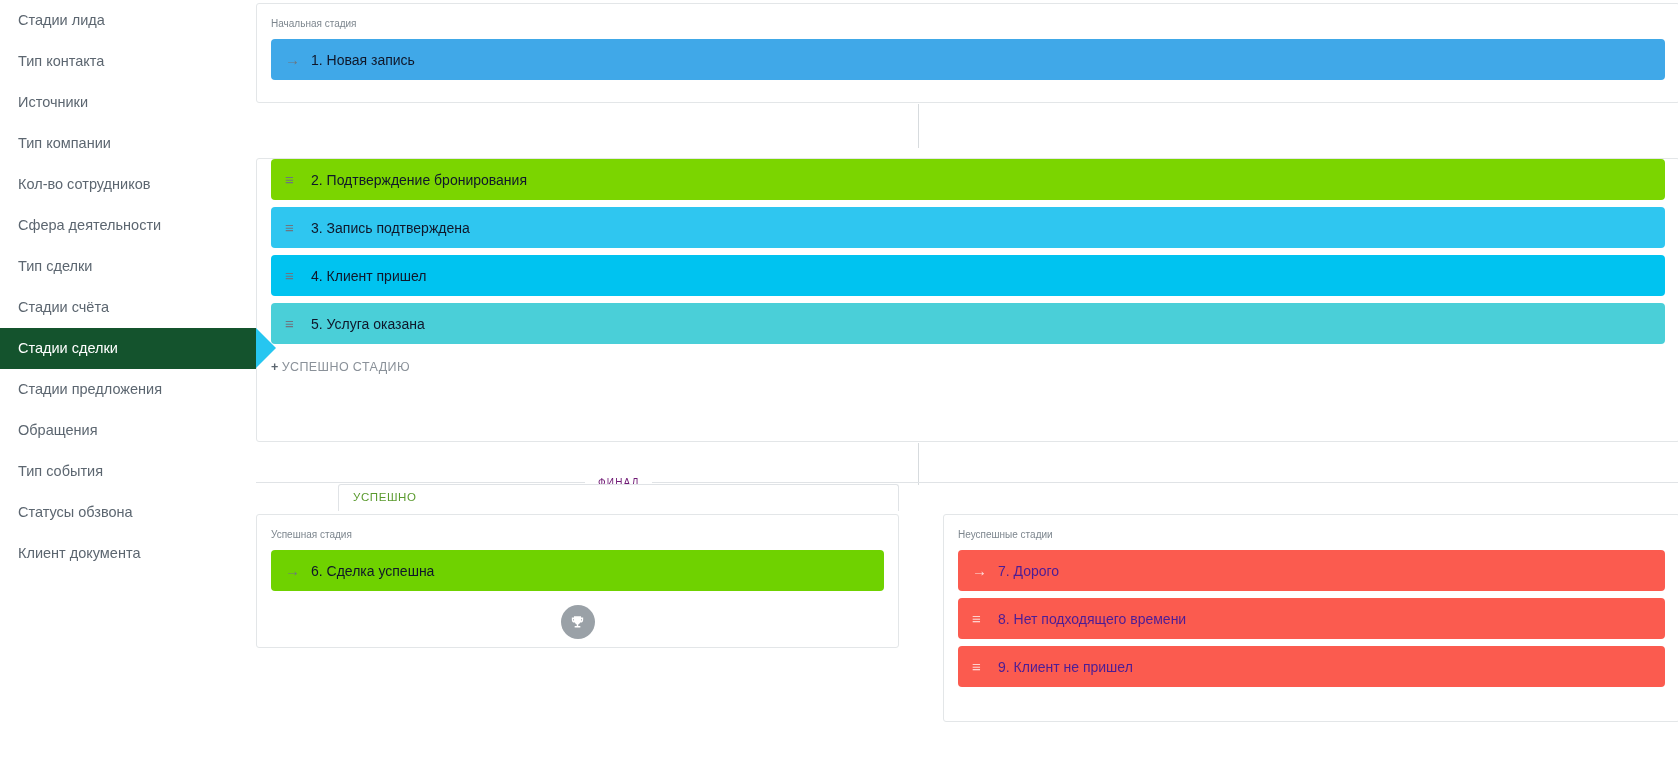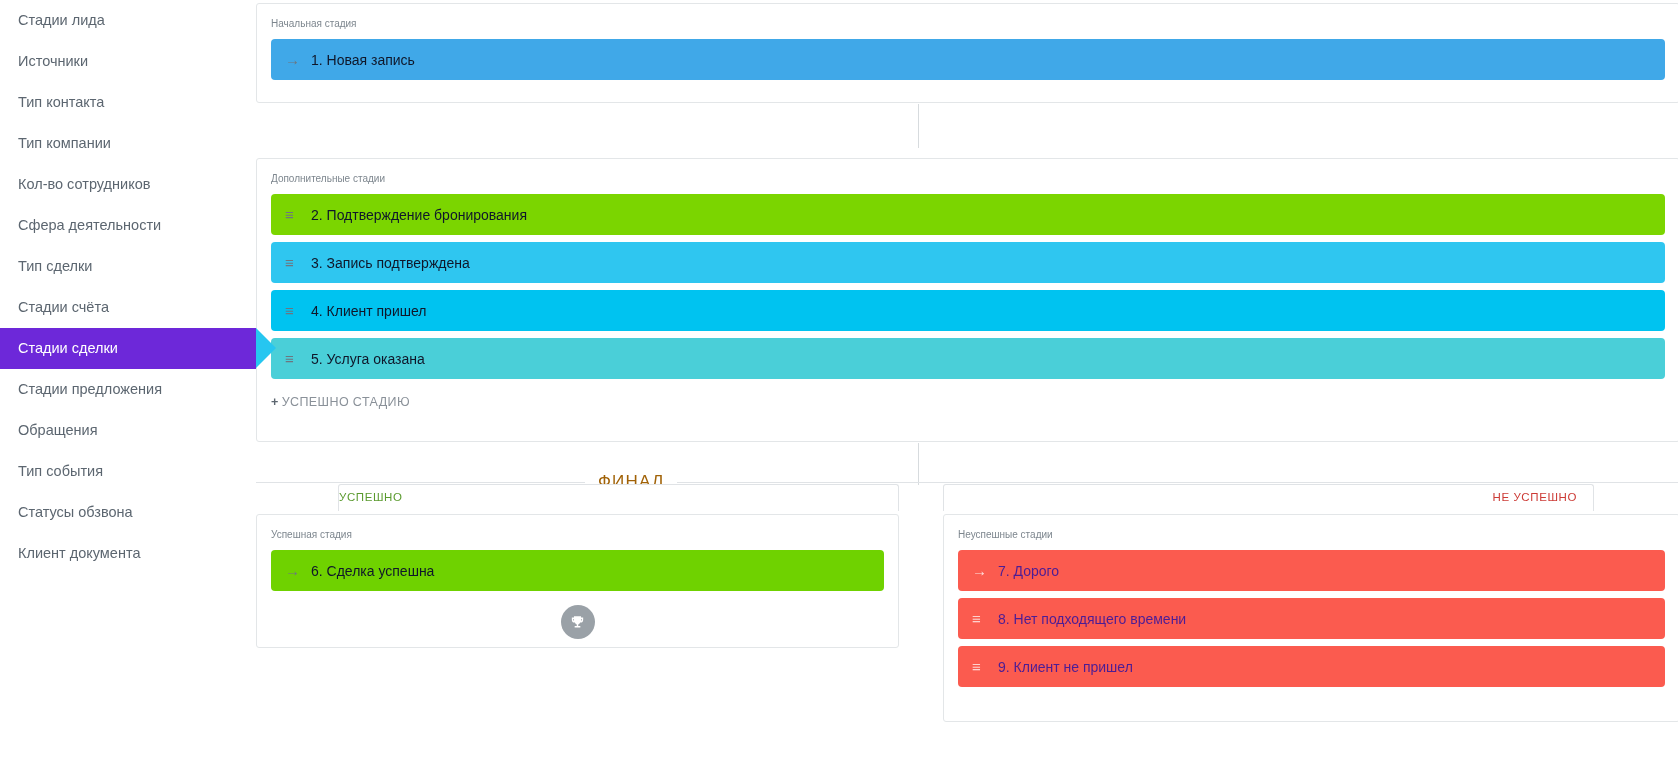--- a/index.html
+++ b/index.html
@@ -25,21 +25,21 @@
     position: relative;
     height: 41px;
     line-height: 41px;
     padding-left: 18px;
     font-size: 14.5px;
     color: #5c6670;
     white-space: nowrap;
     cursor: pointer;
   }
   .side-item.active {
-    background: #6d28d9;
+    background: #14532d;
     color: #ffffff;
   }
   .side-item.active::after {
     content: "";
     position: absolute;
     right: -20px;
     top: 0;
     width: 0;
     height: 0;
     border-top: 20.5px solid transparent;
@@ -136,22 +136,22 @@
     position: absolute;
     left: 0px;
     right: -2px;
     top: 472px;
     height: 20px;
     display: flex;
     align-items: center;
   }
   .final-line { flex: 1 1 auto; height: 1px; background: #e0e3e6; }
   .final-text {
-    font-size: 17px;
-    color: #a16207;
+    font-size: 10px;
+    color: #701a75;
     letter-spacing: 1.2px;
     padding: 0 13px;
     white-space: nowrap;
     text-decoration: underline;
   }
   .final-left  { flex: 0 0 329px; }
 
   
   .badges {
     position: absolute;
@@ -168,20 +168,21 @@
     border: 1px solid #e0e3e6;
     border-bottom: none;
     background: #ffffff;
     font-size: 11.5px;
     letter-spacing: 0.6px;
     border-radius: 3px 3px 0 0;
   }
   #badge-success {
     left: 82px;
     width: 561px;
+    padding-left: 14px;
     color: #5a9a2e;
   }
   #badge-fail {
     left: 687px;
     right: 86px;
     padding-right: 16px;
     text-align: right;
     color: #cc3a35;
   }
 
@@ -201,22 +202,22 @@
   }
   .trophy svg { width: 17px; height: 17px; display: block; }
 </style>
 </head>
 <body>
 
 <div class="app">
 
   <nav class="sidebar" id="sidebar">
       <div class="side-item"><span>Стадии лида</span></div>
+      <div class="side-item"><span>Тип контакта</span></div>
       <div class="side-item"><span>Источники</span></div>
-      <div class="side-item"><span>Тип контакта</span></div>
       <div class="side-item"><span>Тип компании</span></div>
       <div class="side-item"><span>Кол-во сотрудников</span></div>
       <div class="side-item"><span>Сфера деятельности</span></div>
       <div class="side-item"><span>Тип сделки</span></div>
       <div class="side-item"><span>Стадии счёта</span></div>
       <div class="side-item active"><span>Стадии сделки</span></div>
       <div class="side-item"><span>Стадии предложения</span></div>
       <div class="side-item"><span>Обращения</span></div>
       <div class="side-item"><span>Тип события</span></div>
       <div class="side-item"><span>Статусы обзвона</span></div>
@@ -231,21 +232,20 @@
           <div class="stage dim" style="background: rgb(64, 168, 232);">
             <span class="arrow">→</span>
             <span class="stage-label">1. Новая запись</span>
           </div>
         </div>
     </section>
 
     <div class="connector" id="conn-1"></div>
 
     <section class="panel" id="extra-panel">
-      <div class="panel-title">Дополнительные стадии</div>
       <div class="stage-list" id="extra-list">
           <div class="stage dim" style="background: rgb(123, 213, 0);">
             <span class="handle">≡</span>
             <span class="stage-label">2. Подтверждение бронирования</span>
           </div>
           <div class="stage dim" style="background: rgb(47, 198, 240);">
             <span class="handle">≡</span>
             <span class="stage-label">3. Запись подтверждена</span>
           </div>
           <div class="stage dim" style="background: rgb(0, 195, 240);">
@@ -265,21 +265,20 @@
     <div class="connector" id="conn-2"></div>
 
     <div class="final-row">
       <div class="final-line final-left"></div>
       <div class="final-text">ФИНАЛ</div>
       <div class="final-line"></div>
     </div>
 
     <div class="badges">
       <div class="badge" id="badge-success">УСПЕШНО</div>
-      <div class="badge" id="badge-fail">НЕ УСПЕШНО</div>
     </div>
 
     <section class="panel" id="success-panel">
       <div class="panel-title">Успешная стадия</div>
       <div class="stage-list" id="success-list">
           <div class="stage dim" style="background: rgb(111, 210, 0);">
             <span class="arrow">→</span>
             <span class="stage-label">6. Сделка успешна</span>
           </div>
         </div>

